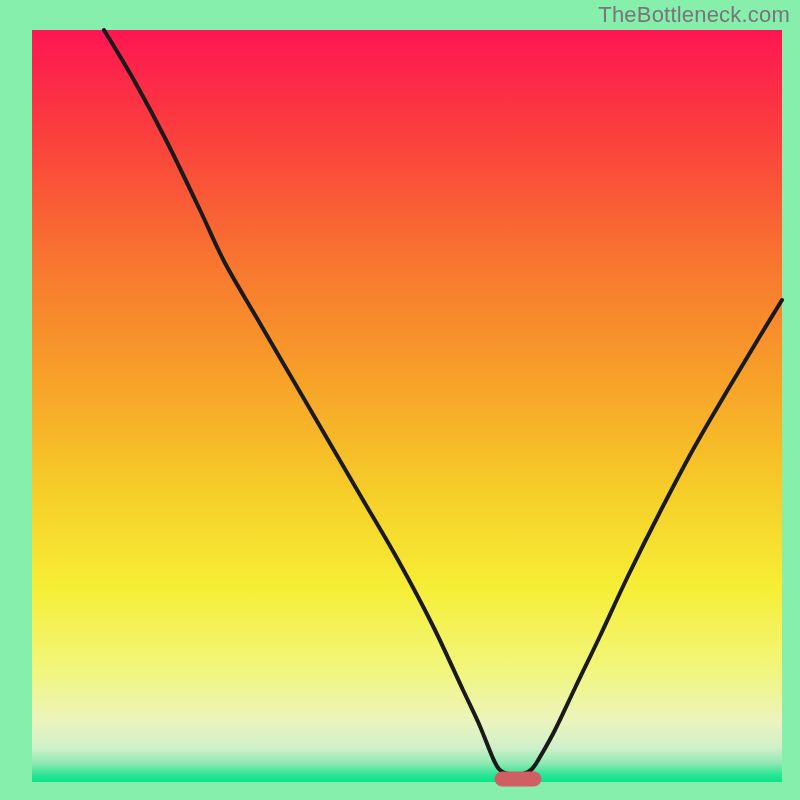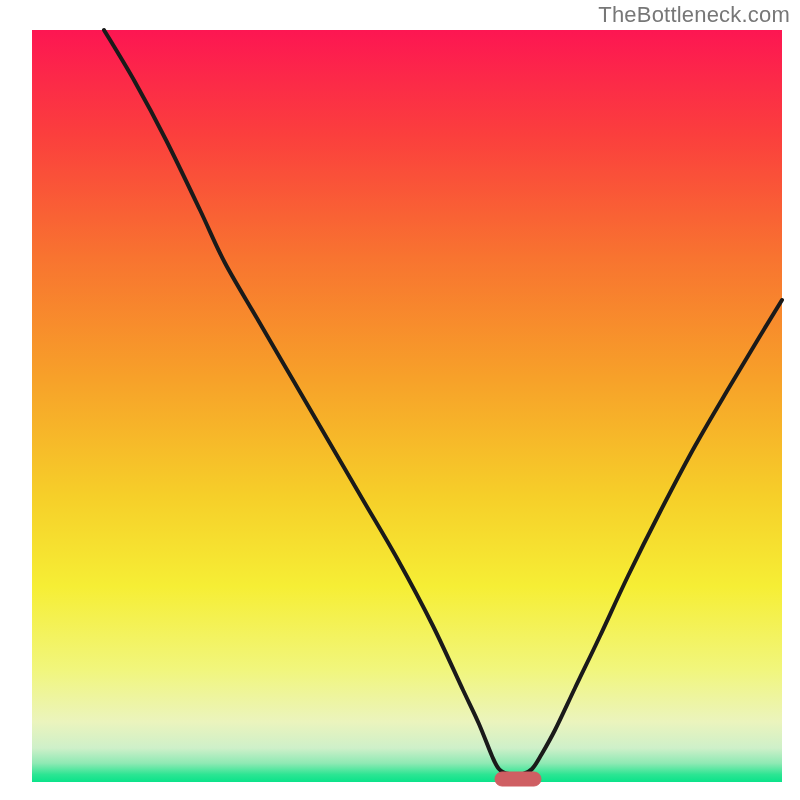--- a/index.html
+++ b/index.html
@@ -7,21 +7,21 @@
     padding: 0;
     width: 800px;
     height: 800px;
     background: #000;
     overflow: hidden;
   }
   .frame {
     position: relative;
     width: 800px;
     height: 800px;
-    background: #ffffff;
+    background: #86efac;
   }
   .watermark {
     position: absolute;
     right: 10px;
     top: 2px;
     color: #777;
     font-family: Arial, Helvetica, sans-serif;
     font-size: 22px;
     font-weight: 500;
     letter-spacing: 0.2px;

